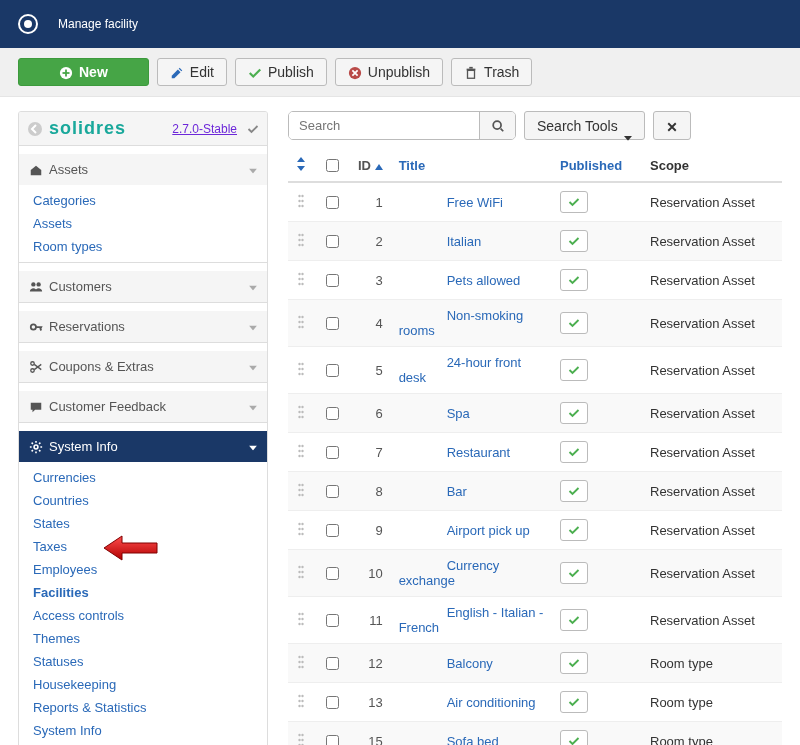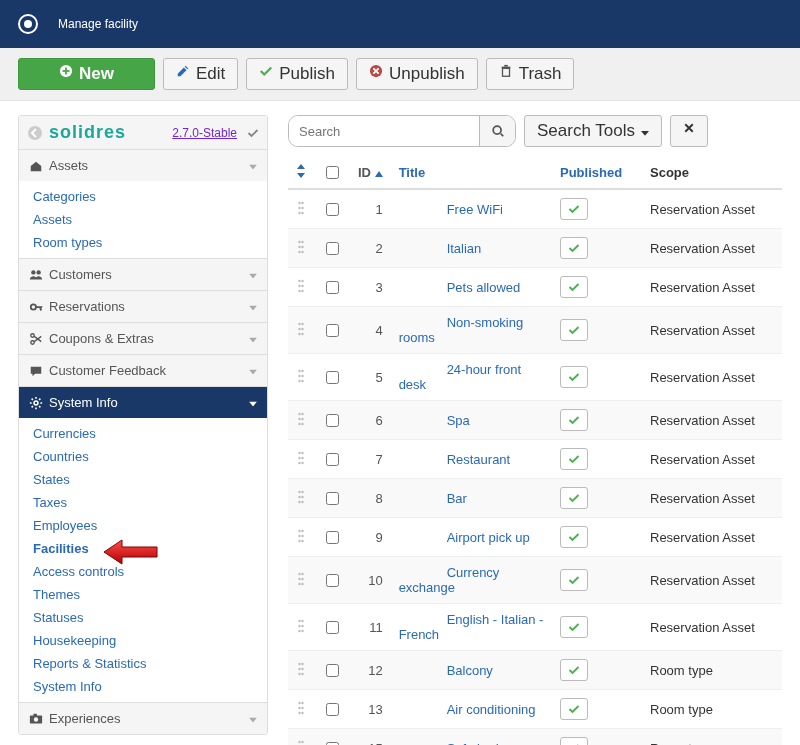--- a/index.html
+++ b/index.html
@@ -47,27 +47,27 @@
   
   .toolbar {
     background: #f0f0f0;
     padding: 10px 18px;
     border-bottom: 1px solid #e5e5e5;
     display: flex;
     gap: 8px;
   }
   .btn {
     display: inline-flex;
-    align-items: flex-start;
+    align-items: flex-end;
     gap: 6px;
     background: #f5f5f5;
     border: 1px solid #bbb;
     color: #333;
     padding: 5px 12px;
-    font-size: 17px;
+    font-size: 14px;
     border-radius: 3px;
     cursor: pointer;
   }
   .btn-primary {
     background: #46a546;
     border-color: #3c9a3c;
     color: #fff;
     font-weight: bold;
     padding: 5px 40px;
   }
@@ -101,21 +101,21 @@
     display:flex;
     align-items:center;
     padding:6px 8px;
     gap:6px;
     color:#888;
     font-size:12px;
   }
   .sidebar-header .logo { color:#19a89b; font-size:18px; letter-spacing:1px; font-weight:600;}
   .sidebar-header .ver { margin-left:auto; color:#6d28d9;text-decoration:underline;}
   .sidebar-header .verchk { color:#888; }
-  .accordion-item { border-bottom:1px solid #ddd; }
+  .accordion-item { border-bottom:1px solid #ddd;margin-top:8px; }
   .accordion-item:last-child{border-bottom:none;}
   .accordion-head {
     display:flex;
     align-items:center;
     gap:6px;
     padding:8px 10px;
     background:#f5f5f5;
     cursor:pointer;
     color:#555;
   }
@@ -138,21 +138,21 @@
   .accordion-body a.active { font-weight:bold; }
   
   .search-row {
     display:flex;
     gap:8px;
     margin-bottom:10px;
   }
   .search-group {
     display:flex;
     border:1px solid #bbb;
-    border-radius:10px;
+    border-radius:5px;
     overflow:hidden;
   }
   .search-group input {
     border:none;
     padding:6px 10px;
     width:190px;
     font-size:13px;
     outline:none;
   }
   .search-group button {

